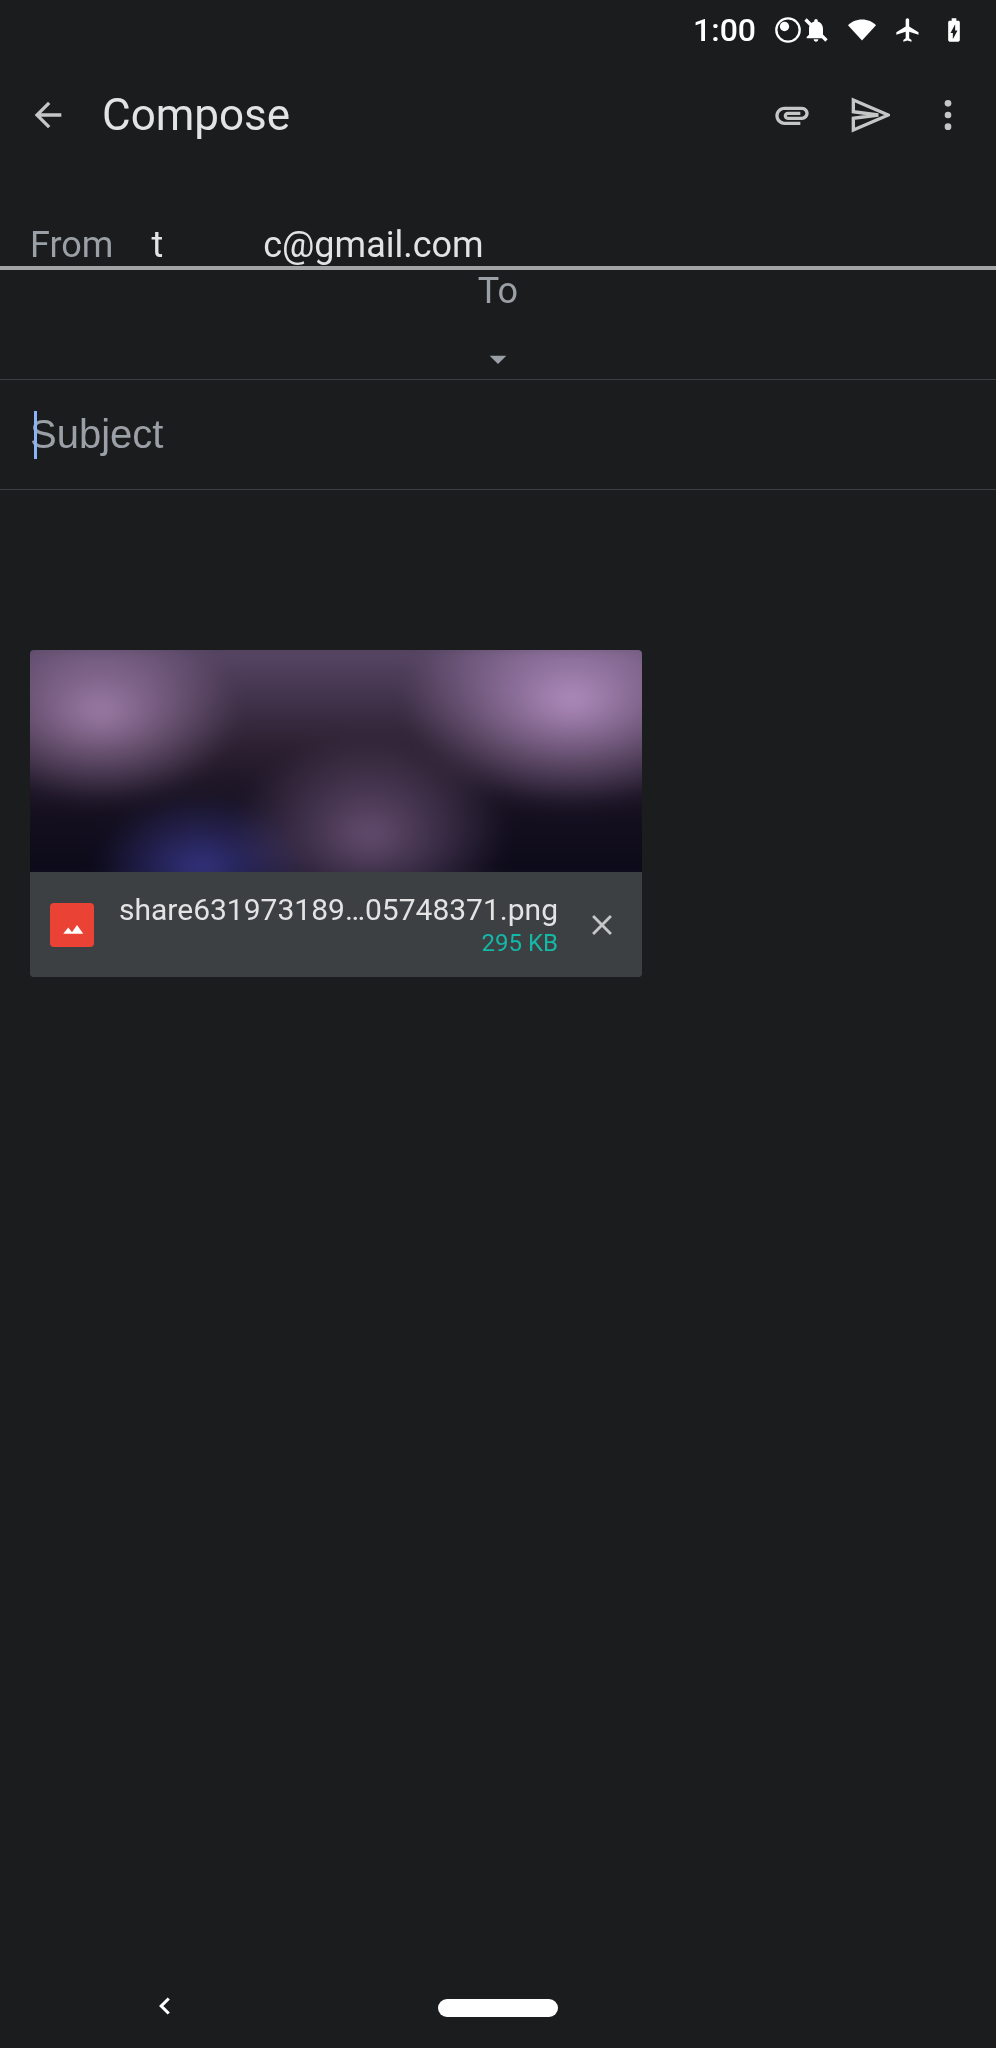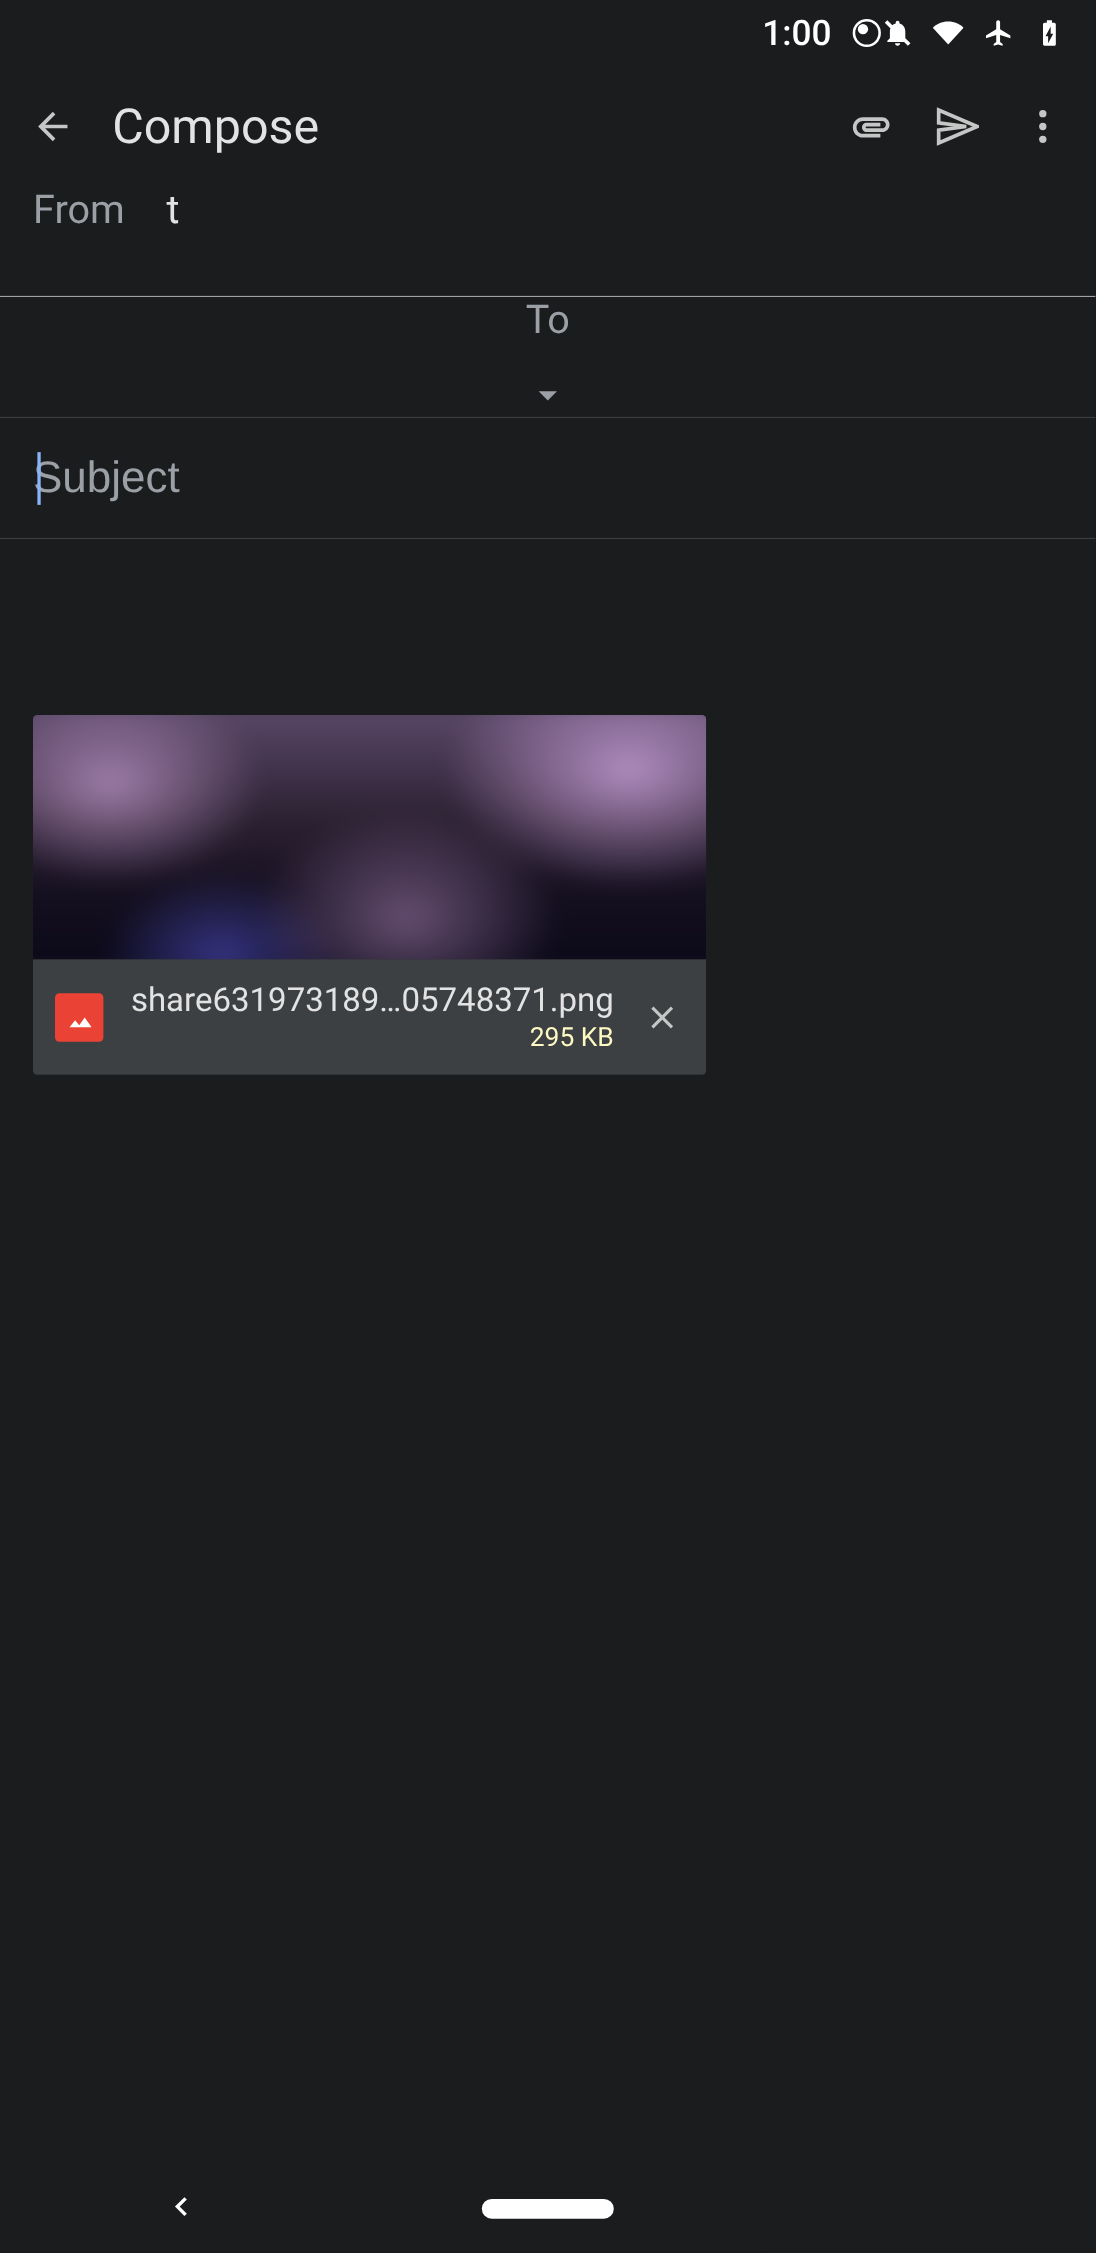--- a/index.html
+++ b/index.html
@@ -11,21 +11,21 @@
   .status-right { display: flex; align-items: center; gap: 18px; }
   .status-icon { width: 28px; height: 28px; display: flex; align-items: center; justify-content: center; }
   .status-icon svg { width: 28px; height: 28px; fill: #fff; }
   
   .app-bar { height: 110px; display: flex; align-items: center; padding: 0 24px; gap: 30px; }
   .app-bar-title { flex: 1; font-size: 44px; font-weight: 400; color: #e3e3e3; }
   .app-bar-icon { width: 48px; height: 48px; display: flex; align-items: center; justify-content: center; }
   .app-bar-icon svg { width: 40px; height: 40px; fill: #c4c7c5; }
   .app-bar-actions { display: flex; gap: 30px; }
   
-  .from-row { height: 100px; display: flex; align-items: flex-start; padding: 0 30px; gap: 38px; border-bottom: 1px solid #a3a3a3; }
+  .from-row { height: 100px; display: flex; align-items: flex-end; padding: 0 30px; gap: 38px; border-bottom: 4px solid #a3a3a3; }
   .from-label { font-size: 36px; color: #9aa0a6; }
   .from-value { display: flex; gap: 100px; font-size: 36px; color: #e3e3e3; }
   
   .to-row { height: 110px; display: flex; align-items: center; padding: 0 30px; border-bottom: 1px solid #3c3f41; flex-direction: column; }
   .to-label { font-size: 36px; color: #9aa0a6; flex: 1; }
   .expand-icon { width: 40px; height: 40px; }
   .expand-icon svg { fill: #9aa0a6; width: 40px; height: 40px; }
   
   .subject-row { height: 110px; display: flex; align-items: center; padding: 0 30px; border-bottom: 1px solid #3c3f41; position: relative; }
   .subject-input { font-size: 40px; color: #86efac; background: none; border: none; outline: none; width: 100%; }
@@ -43,21 +43,21 @@
     linear-gradient(180deg, #5d4a6b 0%, #2a1f30 45%, #151020 70%, #0a0818 100%);
     filter: blur(8px);
     transform: scale(1.1);
   }
   .attachment-preview-wrapper { height: 222px; overflow: hidden; }
   .attachment-footer { display: flex; align-items: center; padding: 20px 20px; gap: 24px; background: #3c4043; }
   .attachment-badge { width: 44px; height: 44px; background: #ea4335; border-radius: 4px; display: flex; align-items: center; justify-content: center; }
   .attachment-badge svg { width: 30px; height: 30px; fill: #fff; }
   .attachment-info { flex: 1; }
   .attachment-name { font-size: 30px; color: #e3e3e3; white-space: nowrap; overflow: hidden; text-overflow: ellipsis; }
-  .attachment-size { font-size: 24px; color: #fef9c3; margin-top: 2px; }
+  .attachment-size { font-size: 24px; color: #14b8a6; margin-top: 2px; }
   .attachment-close { width: 40px; height: 40px; display: flex; align-items: center; justify-content: center; }
   .attachment-close svg { width: 34px; height: 34px; fill: #c4c7c5; }
   
   .nav-bar { position: absolute; bottom: 0; left: 0; width: 996px; height: 80px; display: flex; align-items: center; justify-content: center; }
   .nav-back { position: absolute; left: 150px; }
   .nav-back svg { width: 30px; height: 30px; fill: #fff; }
   .nav-pill { width: 120px; height: 18px; background: #fff; border-radius: 9px; }
 </style>
 </head>
 <body>
@@ -121,20 +121,21 @@
           <circle cx="12" cy="19" r="2"></circle>
         </svg>
     </div>
   </div>
 </div>
 
 <div class="from-row">
   <span class="from-label">From</span>
   <span class="from-value">
     <span>t</span>
+    <span>c@gmail.com</span>
   </span>
 </div>
 
 <div class="to-row">
   <span class="to-label">To</span>
   <div class="expand-icon">
     <svg viewBox="0 0 24 24">
         <path d="M7 10l5 5 5-5z"></path>
       </svg>
   </div>

